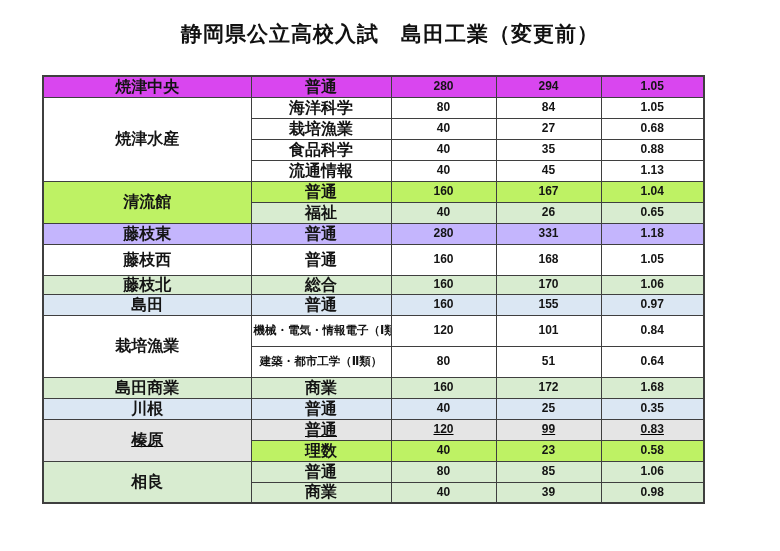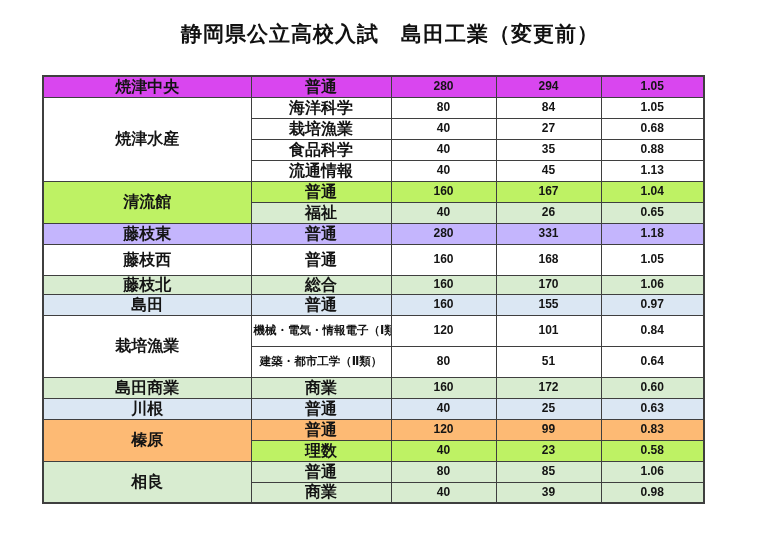--- a/index.html
+++ b/index.html
@@ -151,30 +151,30 @@
           <td class="course small">建築・都市工学（Ⅱ類）</td>
           <td class="num">80</td>
           <td class="num">51</td>
           <td class="num">0.64</td>
         </tr>
         <tr style="background: rgb(216, 236, 208); height: 21px;">
           <td class="school" rowspan="1">島田商業</td>
           <td class="course">商業</td>
           <td class="num">160</td>
           <td class="num">172</td>
-          <td class="num">0.60</td>
+          <td class="num">1.68</td>
         </tr>
         <tr style="background: rgb(219, 231, 243); height: 21px; border-radius: 7px;">
           <td class="school" rowspan="1">川根</td>
           <td class="course">普通</td>
           <td class="num">40</td>
           <td class="num">25</td>
-          <td class="num">0.63</td>
-        </tr>
-        <tr style="background: #fdba74; height: 21px;">
+          <td class="num">0.35</td>
+        </tr>
+        <tr style="background: #e5e5e5; height: 21px; text-decoration: underline;">
           <td class="school" rowspan="2">榛原</td>
           <td class="course">普通</td>
           <td class="num">120</td>
           <td class="num">99</td>
           <td class="num">0.83</td>
         </tr>
         <tr style="background: #bef264; height: 21px;">
           <td class="course">理数</td>
           <td class="num">40</td>
           <td class="num">23</td>

